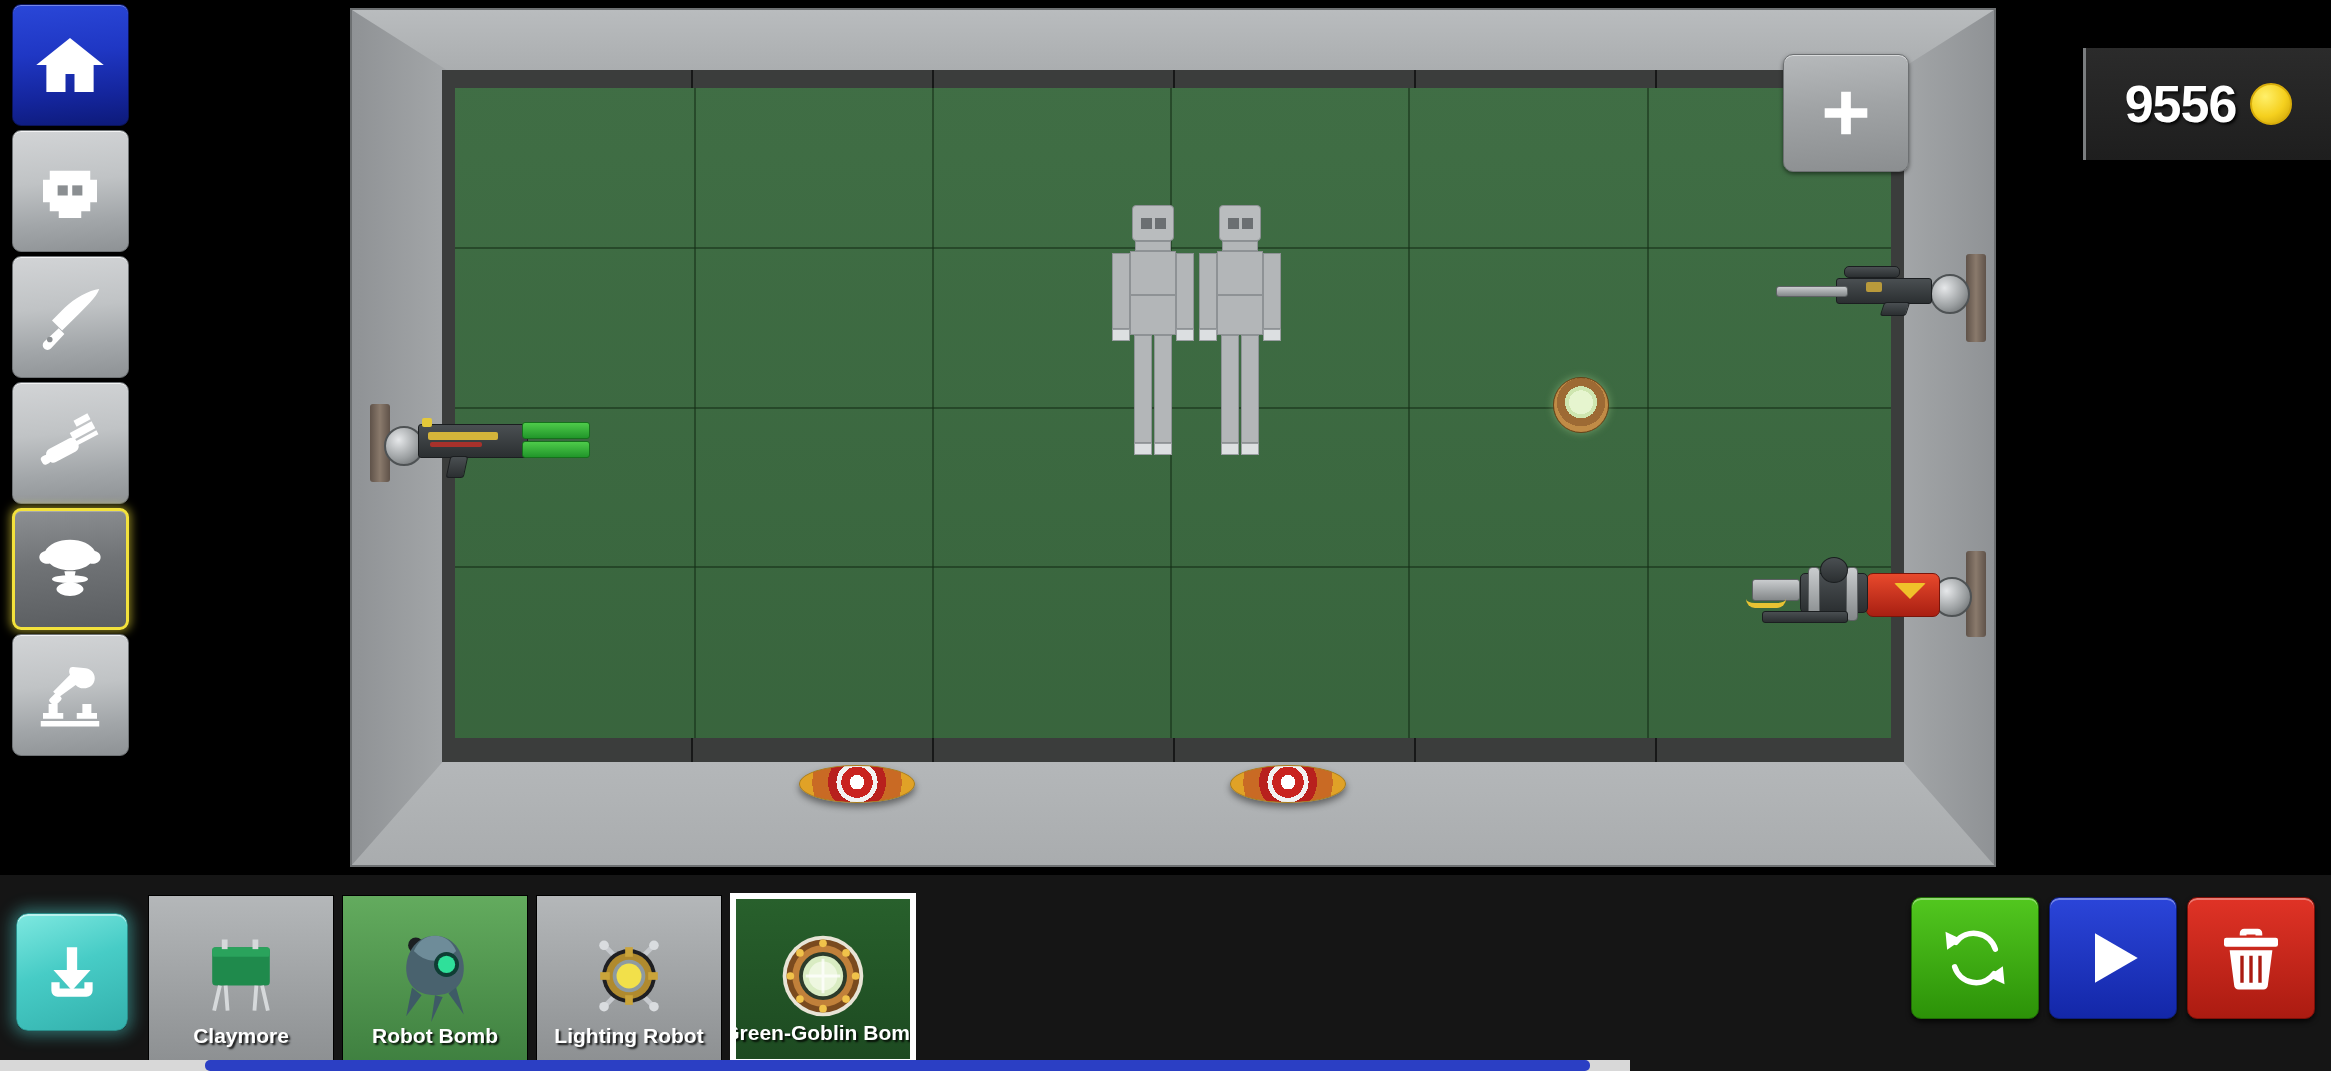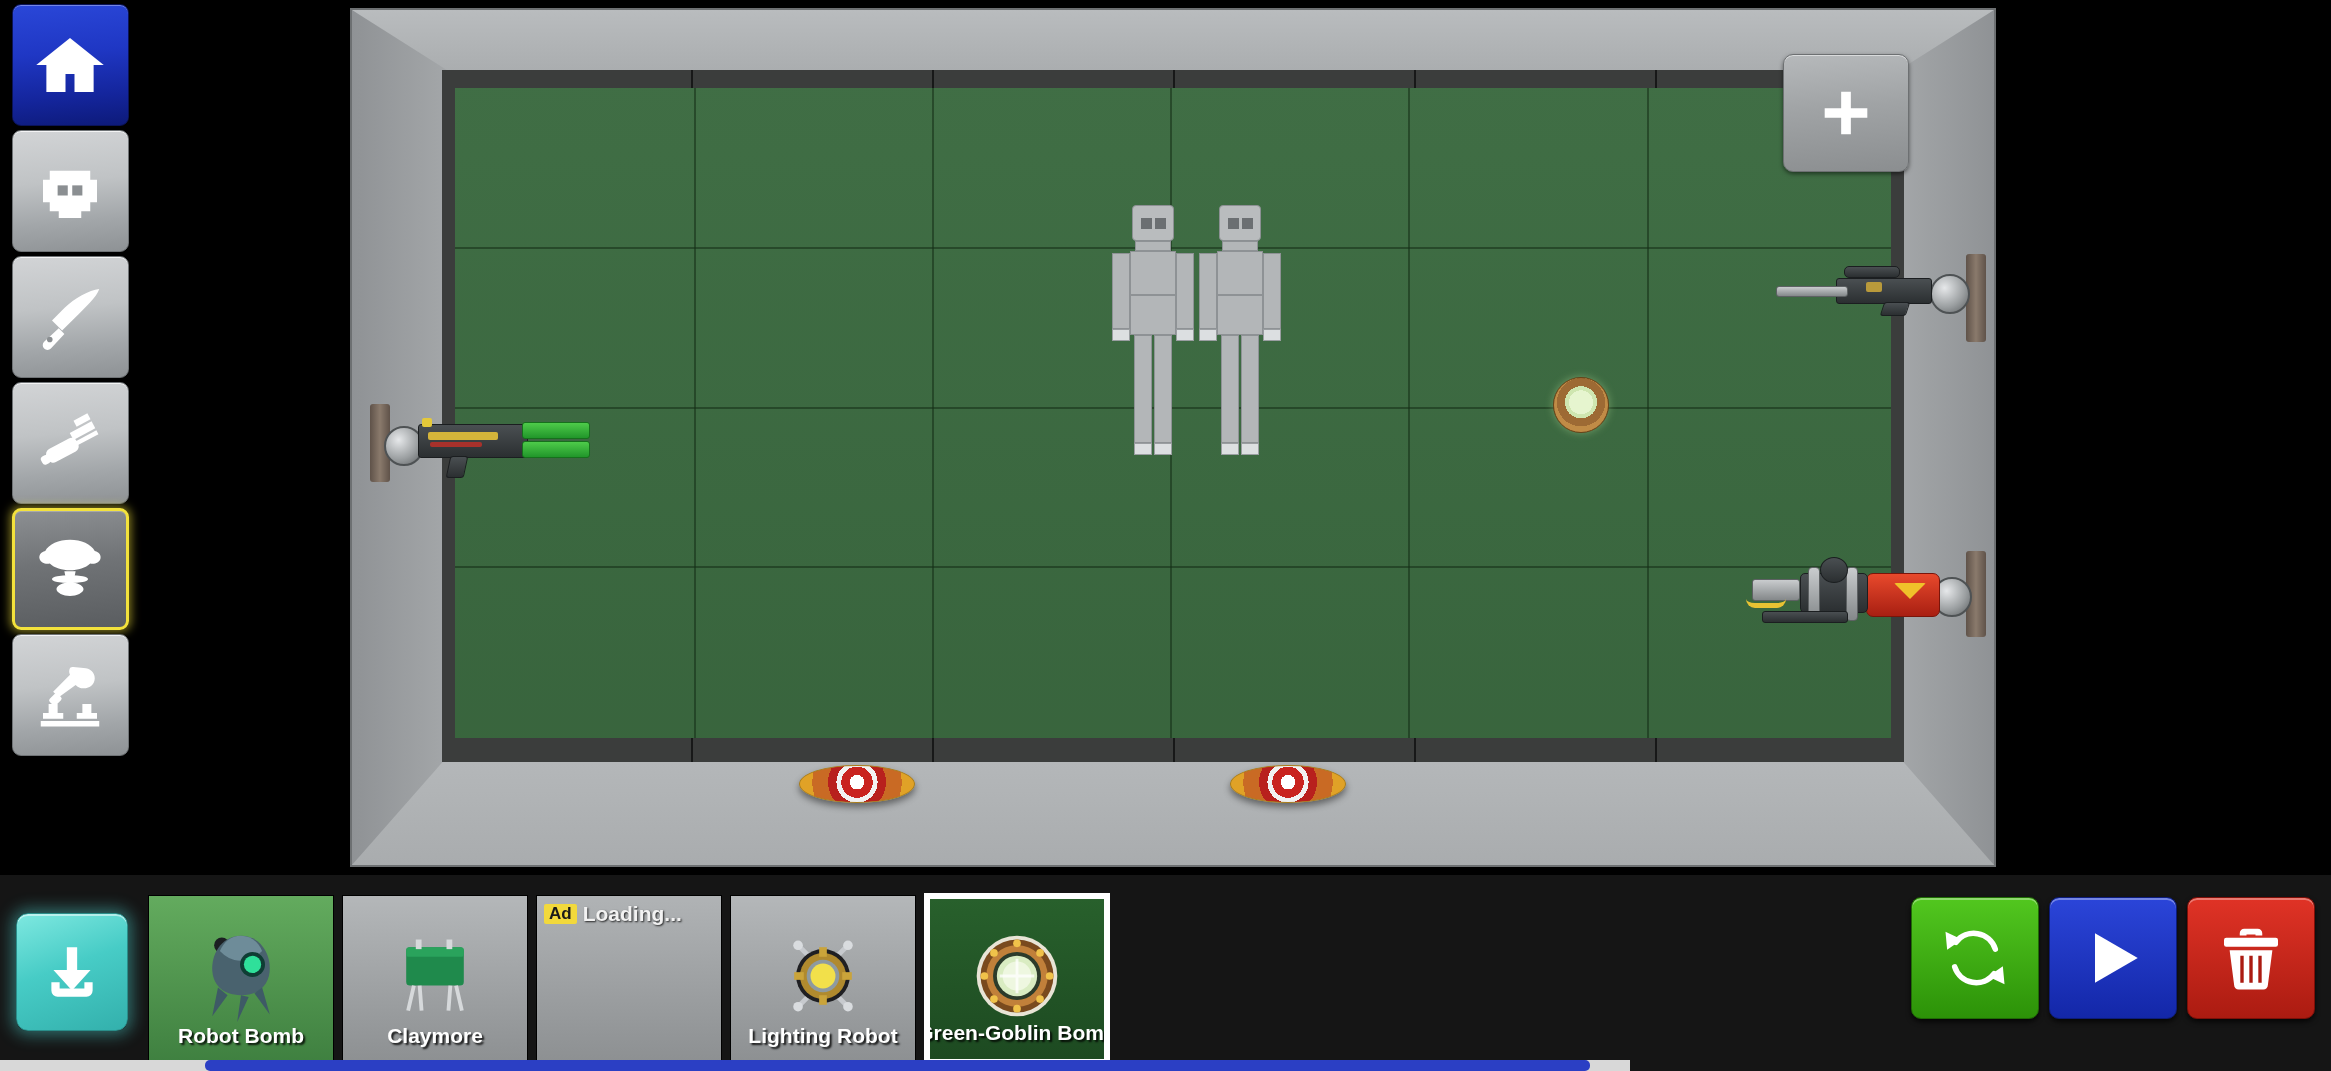--- a/index.html
+++ b/index.html
@@ -445,64 +445,62 @@
       <div class="mine" style="left:53.5%; bottom:62px; width:116px; height:38px;"></div>
 
       <div id="add-button">
         <svg viewBox="0 0 64 64" style="width:62px;height:62px;">
           <path fill="#fff" d="M27 10h10v17h17v10H37v17H27V37H10V27h17z"></path>
         </svg>
       </div>
     </div>
   </div>
 
+  <div id="coin-panel">
+    <span id="coin-value">9556</span>
+    <span class="coin-icon"></span>
+  </div>
 
   <div id="bottom-bar">
 
     <div id="download-button">
       <svg viewBox="0 0 64 64" style="width:66px;height:66px;">
         <path fill="#fff" d="M27 8h10v22h13L32 50 14 30h13z"></path>
         <path fill="#fff" d="M12 42v8a6 6 0 0 0 6 6h28a6 6 0 0 0 6-6v-8h-8v6H20v-6z"></path>
       </svg>
     </div>
 
     <div id="item-strip">
 
 
+
+      <div class="item-slot">
+        <svg class="item-art" viewBox="0 0 100 100">
+          <rect x="20" y="20" width="60" height="40" rx="4" fill="#1f8a4c"></rect>
+          <rect x="20" y="20" width="60" height="10" rx="3" fill="#2aa35c"></rect>
+          <rect x="30" y="12" width="6" height="10" fill="#d6d9db"></rect>
+          <rect x="62" y="12" width="6" height="10" fill="#d6d9db"></rect>
+          <path d="M28 60 22 86M34 60l2 26" stroke="#d6d9db" stroke-width="4" fill="none"></path>
+          <path d="M72 60l6 26M66 60l-2 26" stroke="#d6d9db" stroke-width="4" fill="none"></path>
+        </svg>
+        <span class="item-label">Claymore</span>
+      </div>
 
       <div class="item-slot owned">
         <svg class="item-art" viewBox="0 0 100 100">
           <circle cx="30" cy="18" r="8" fill="#1c1f22"></circle>
           <path d="M50 8c18 0 30 16 30 34 0 16-10 28-30 28S20 58 20 42C20 24 32 8 50 8z" fill="#49626e"></path>
           <path d="M50 8c10 0 18 6 22 16-6 6-12 10-22 10s-16-4-22-10C32 14 40 8 50 8z" fill="#6e8c99"></path>
           <circle cx="62" cy="38" r="13" fill="#0f3d34"></circle>
           <circle cx="62" cy="38" r="9" fill="#2fe09a"></circle>
           <path d="M26 62l-6 30 16-22zM50 70l-4 28 12-26zM72 62l8 28-16-22z" fill="#3e5a66"></path>
         </svg>
         <span class="item-label">Robot Bomb</span>
       </div>
 
-      <div class="item-slot">
-        <svg class="item-art" viewBox="0 0 100 100">
-          <rect x="20" y="20" width="60" height="40" rx="4" fill="#1f8a4c"></rect>
-          <rect x="20" y="20" width="60" height="10" rx="3" fill="#2aa35c"></rect>
-          <rect x="30" y="12" width="6" height="10" fill="#d6d9db"></rect>
-          <rect x="62" y="12" width="6" height="10" fill="#d6d9db"></rect>
-          <path d="M28 60 22 86M34 60l2 26" stroke="#d6d9db" stroke-width="4" fill="none"></path>
-          <path d="M72 60l6 26M66 60l-2 26" stroke="#d6d9db" stroke-width="4" fill="none"></path>
-        </svg>
-        <span class="item-label">Claymore</span>
-      </div>
-
-      <div class="item-slot ad">
-        <div class="ad-row">
-          <span class="ad-badge">Ad</span>
-          <span class="ad-text">Loading...</span>
-        </div>
-      </div>
 
       <div class="item-slot">
         <svg class="item-art" viewBox="0 0 100 100">
           <path d="M24 18 44 38M76 18 56 38M24 82 44 62M76 82 56 62" stroke="#c7cace" stroke-width="5" fill="none"></path>
           <circle cx="24" cy="18" r="5" fill="#d9dcdf"></circle>
             <circle cx="76" cy="18" r="5" fill="#d9dcdf"></circle>
           <circle cx="24" cy="82" r="5" fill="#d9dcdf"></circle>
             <circle cx="76" cy="82" r="5" fill="#d9dcdf"></circle>
           <circle cx="50" cy="50" r="28" fill="#1f1f22"></circle>
           <circle cx="50" cy="50" r="24" fill="#b08a2e"></circle>

